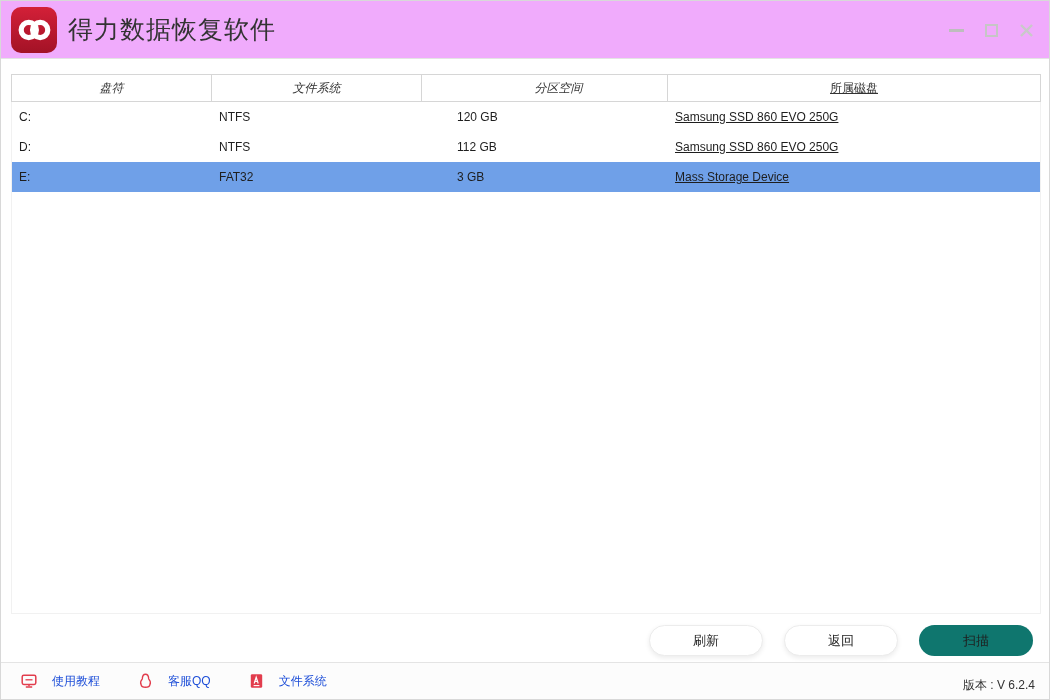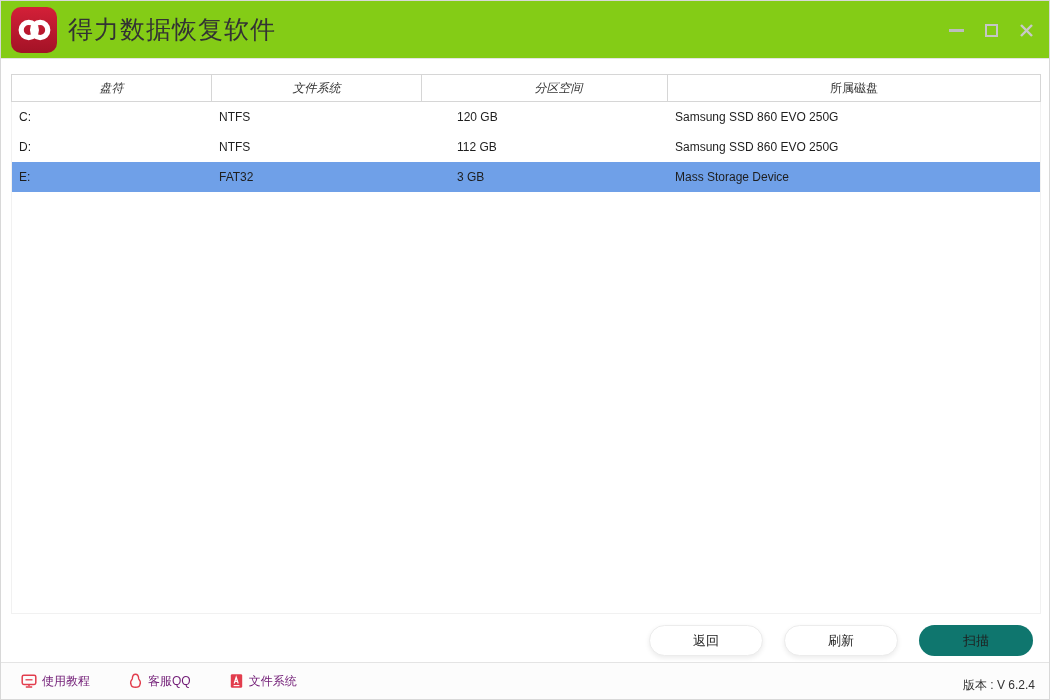--- a/index.html
+++ b/index.html
@@ -3,60 +3,60 @@
 <meta charset="utf-8">
 <style>
   * { margin:0; padding:0; box-sizing:border-box; }
   html,body { width:1050px; height:700px; background:#fff;
     font-family:"Liberation Sans","DejaVu Sans",sans-serif; }
   .window { position:relative; width:1050px; height:700px; background:#fff;
     border:1px solid #d8d8d8; overflow:hidden; }
 
   
   .titlebar { height:58px; border-bottom:1px solid #e4e4e4; display:flex;
-    align-items:center; padding-left:10px; background:#84cc16; position:relative; }
+    align-items:center; padding-left:10px; background:#f0abfc; position:relative; }
   .logo { width:46px; height:46px; border-radius:10px; flex:0 0 auto;
     background:linear-gradient(180deg,#d32038 0%,#a31226 100%);
     display:flex; align-items:center; justify-content:center; }
   .app-title { font-size:25px; color:#333; margin-left:11px; letter-spacing:1px; }
   .win-controls { position:absolute; right:14px; top:0; height:58px;
     display:flex; align-items:center; gap:17px; }
   .wc { width:18px; height:18px; display:flex; align-items:center;
     justify-content:center; cursor:pointer; }
   .min-bar { width:15px; height:3px; background:#bdbdbd; }
   .max-box { width:13px; height:13px; border:2px solid #c6c6c6; }
 
   
   .table-area { position:absolute; left:10px; top:73px; width:1030px; }
   .thead { display:flex; height:28px; border:1px solid #d6d6d6; background:#fff; }
   .th { font-size:12px; color:#333; display:flex; align-items:center;
     justify-content:center; height:100%; }
   .th:not(:last-child){ border-right:1px solid #d6d6d6;font-style:italic; }
-  .c1{ width:200px; } .c2{ width:210px; } .c3{ width:218px;margin-left:28px; } .c4{ flex:1; }
+  .c1{ width:200px; } .c2{ width:210px; } .c3{ width:218px;margin-left:28px; } .c4{ flex:1;text-decoration:underline; }
   .tbody { border:1px solid #f1f1f1; border-top:none; height:512px; }
   .trow { display:flex; height:30px; align-items:center; font-size:12px;
     color:#1e1e1e; cursor:default; }
   .trow.selected { background:#6fa0e8; }
   .td { padding-left:7px; white-space:nowrap; overflow:hidden; height:100%;
     display:flex; align-items:center; }
 
   
   .actions { position:absolute; top:624px; right:16px; display:flex; gap:21px; }
   .btn { width:114px; height:31px; border-radius:16px; font-size:13px;
     display:flex; align-items:center; justify-content:center; cursor:pointer; }
   .btn-white { background:#fff; border:1px solid #ececec; color:#222;
     box-shadow:0 2px 5px rgba(0,0,0,0.08); }
   .btn-red { background:#0f766e; border:none; color:#1f1f1f;text-align:right; }
 
   
   .footer { position:absolute; left:0; bottom:0; width:100%; height:37px;
     border-top:1px solid #e4e4e4; background:#fcfcfc; display:flex;
     align-items:center; padding:0 14px 0 20px; }
-  .flink { display:flex; align-items:center; gap:5px; font-size:12px;
-    color:#701a75; margin-right:38px; cursor:pointer; }
+  .flink { display:flex; align-items:center; gap:15px; font-size:12px;
+    color:#1d4ed8; margin-right:38px; cursor:pointer; }
   .flink svg { display:block; }
   .version { margin-left:auto; font-size:12px; color:#333;margin-top:8px; }
 </style>
 </head>
 <body>
 
 <div class="window">
 
   <div class="titlebar">
     <div class="logo">
@@ -106,22 +106,22 @@
       <div class="trow selected">
         <div class="td c1">E:</div>
         <div class="td c2">FAT32</div>
         <div class="td c3">3 GB</div>
         <div class="td c4">Mass Storage Device</div>
       </div>
     </div>
   </div>
 
   <div class="actions">
+    <div class="btn btn-white">刷新</div>
     <div class="btn btn-white">返回</div>
-    <div class="btn btn-white">刷新</div>
     <div class="btn btn-red">扫描</div>
   </div>
 
   <div class="footer">
     <div class="flink">
       <svg width="16" height="16" viewBox="0 0 16 16">
         <rect x="1.2" y="2.2" width="13.6" height="9.2" rx="1.6" fill="none" stroke="#e23d4d" stroke-width="1.5"></rect>
         <line x1="4.5" y1="6.8" x2="11.5" y2="6.8" stroke="#e23d4d" stroke-width="1.3"></line>
         <line x1="8" y1="11.4" x2="8" y2="13.2" stroke="#e23d4d" stroke-width="1.5"></line>
         <line x1="4.8" y1="14" x2="11.2" y2="14" stroke="#e23d4d" stroke-width="1.5"></line>

